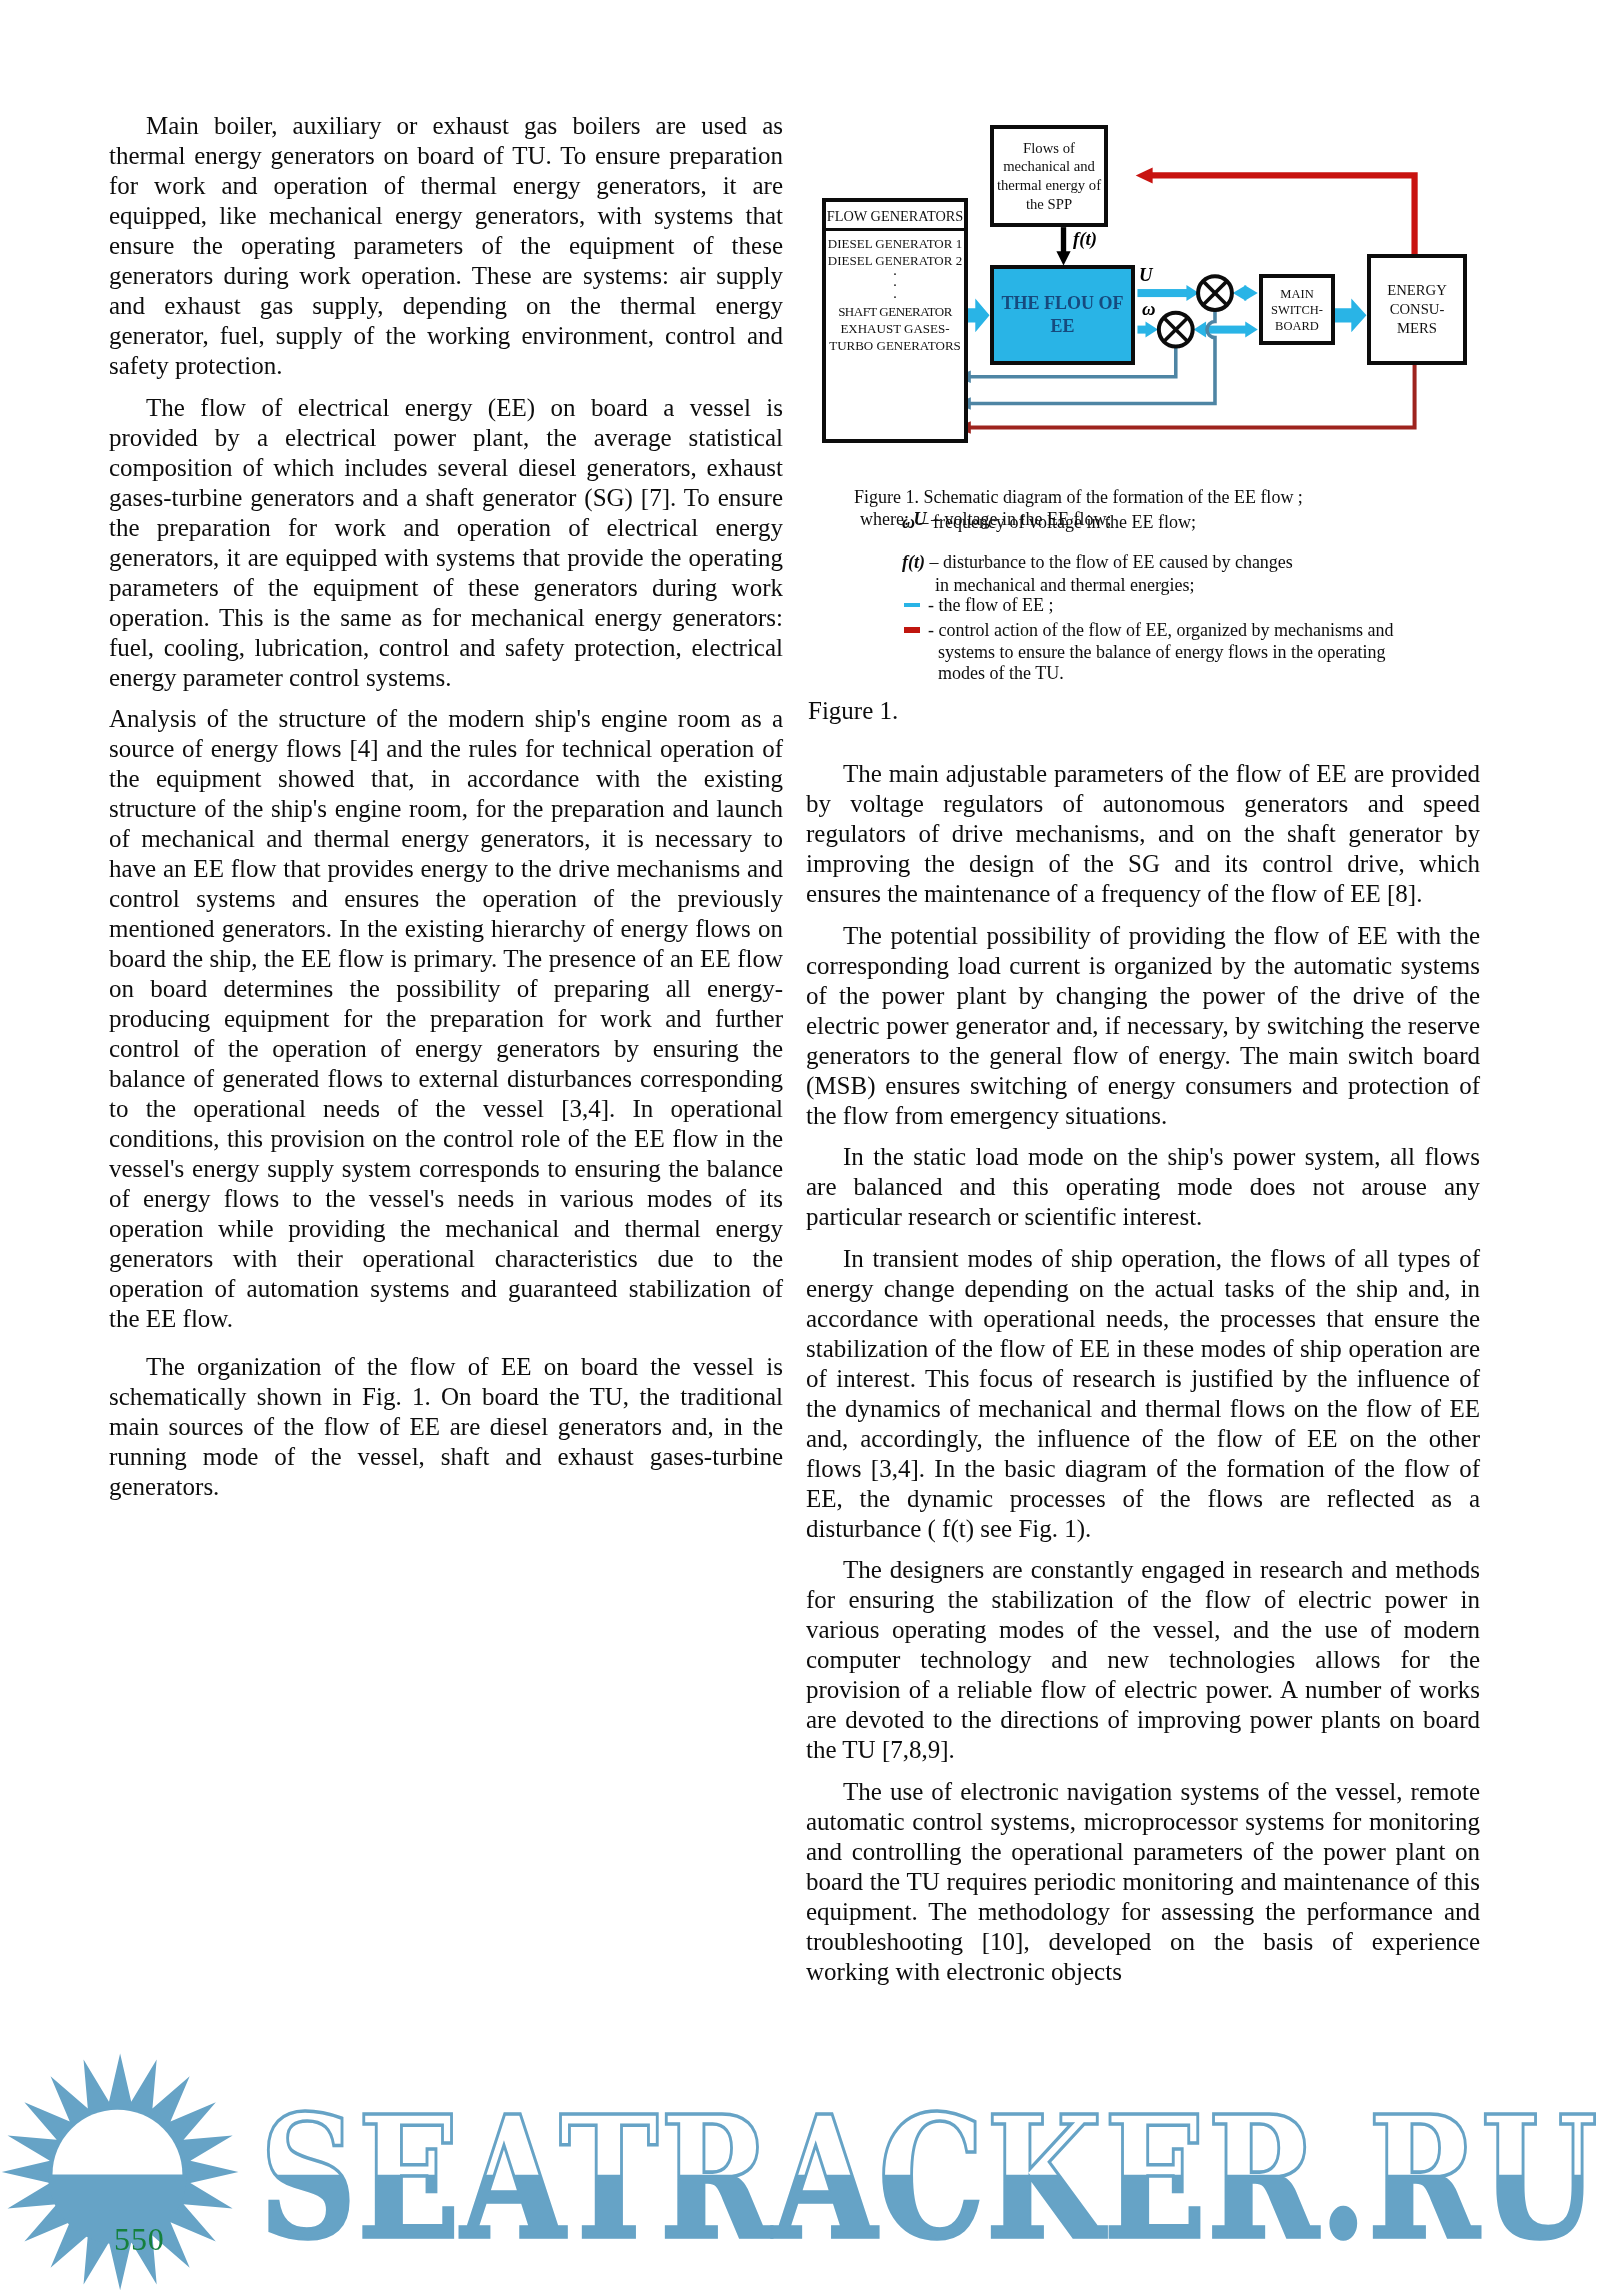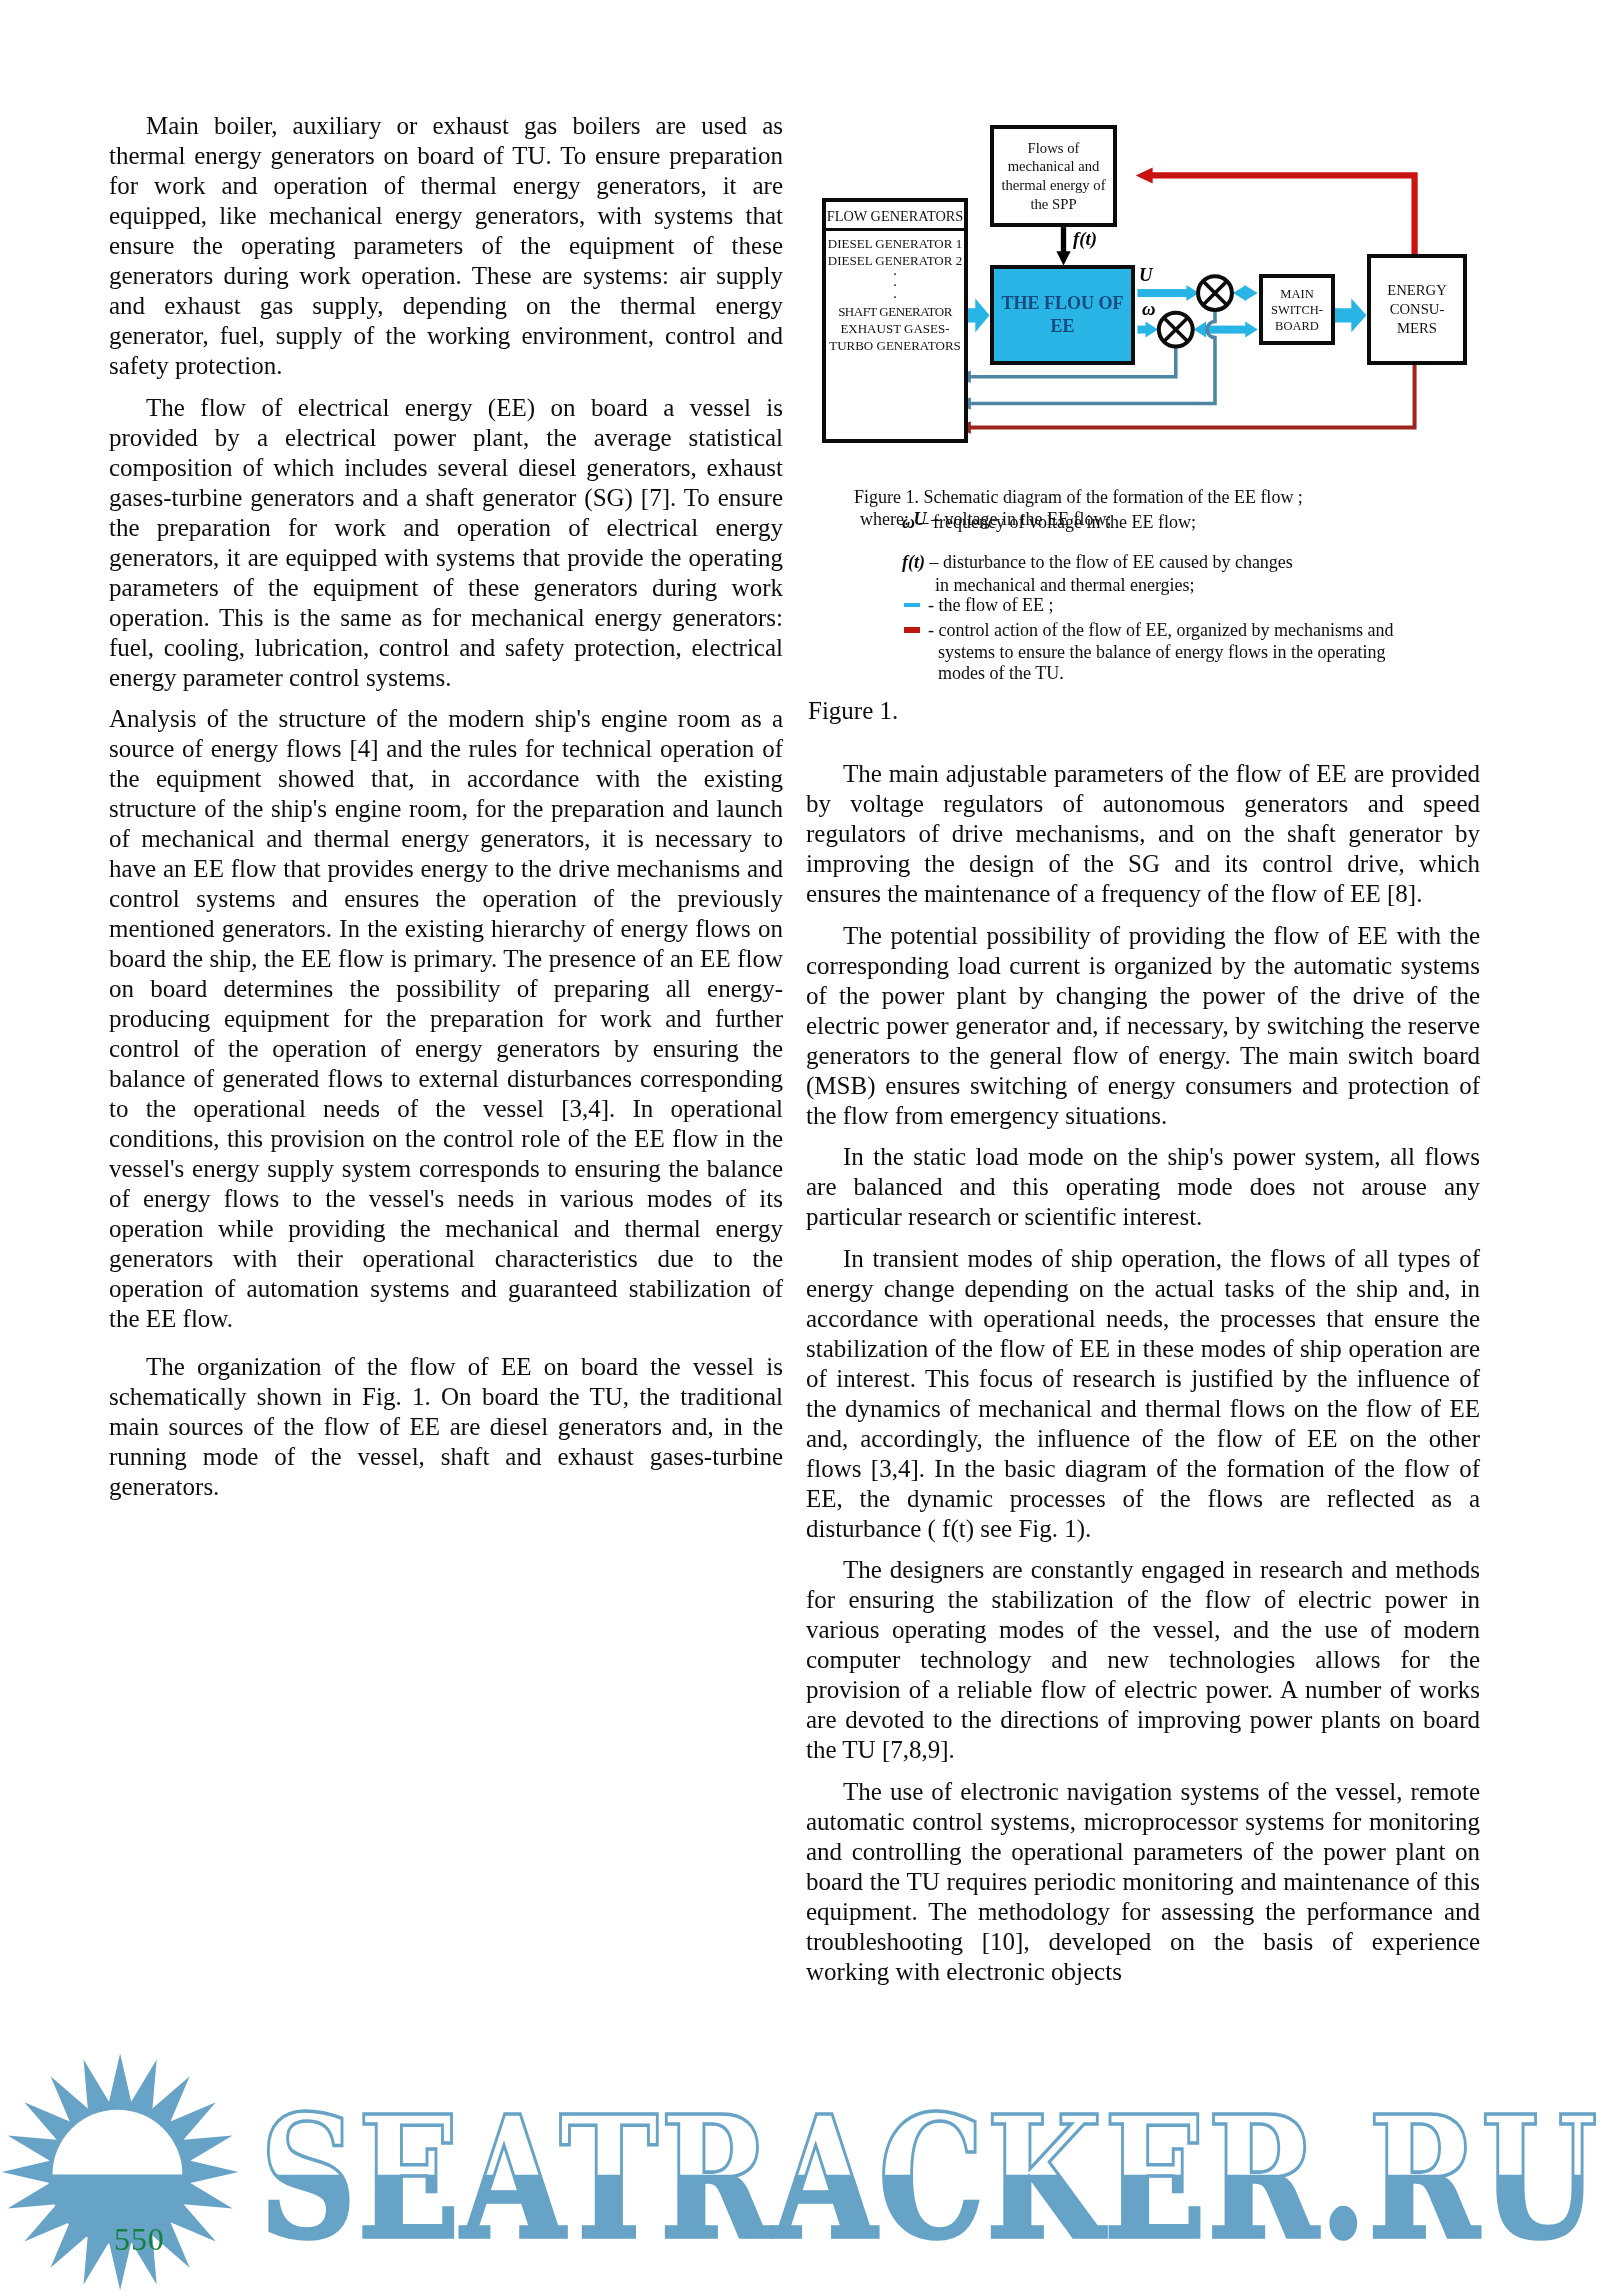--- a/index.html
+++ b/index.html
@@ -15,21 +15,21 @@
   .col p.gaptop{margin-top:18px;}
   .heading{margin:55px 0 41px 0;font-size:25px;text-align:left;}
   .hnum{margin-right:30px;}
   #fig-label{position:absolute;left:808px;top:697px;font-size:25px;z-index:2;text-align:center;}
 
   
   #figure{position:absolute;left:806px;top:89px;width:695px;height:401px;z-index:2;}
   #figure svg.wires{position:absolute;left:0;top:0;}
   .fbox{position:absolute;border:4.5px solid #0c0c0c;background:#fff;box-sizing:border-box;
         display:flex;align-items:center;justify-content:center;text-align:center;color:#111;}
-  #spp-box{left:184px;top:36px;width:127px;height:102px;font-size:14.7px;line-height:18.7px;padding:1.8px;}
+  #spp-box{left:184px;top:36px;width:118px;height:102px;font-size:14.7px;line-height:18.7px;padding:1.8px;}
   #flou-box{left:184px;top:176px;width:145px;height:100px;background:#29b4e6;color:#164a7e;
             font-size:18px;font-weight:bold;line-height:23px;}
   #msb-box{left:453px;top:185px;width:76px;height:71px;font-size:12.5px;line-height:16px;}
   #ec-box{left:561px;top:165px;width:100px;height:111px;font-size:14.7px;line-height:18.7px;}
   #gen-box{left:16px;top:109px;width:146px;height:245px;display:block;background:#fff;}
   #gen-box .ghead{border-bottom:3.6px solid #0c0c0c;font-size:14.3px;line-height:18px;padding:4.5px 0 3.6px 0;}
   #gen-box .gitems{padding-top:3.6px;font-size:13px;line-height:17px;}
   .gdot{line-height:11.6px;font-size:15px;}
   .gshaft{letter-spacing:-0.5px;}
   .flabel{position:absolute;font-weight:bold;font-style:italic;font-size:18.7px;color:#000;z-index:3;}

